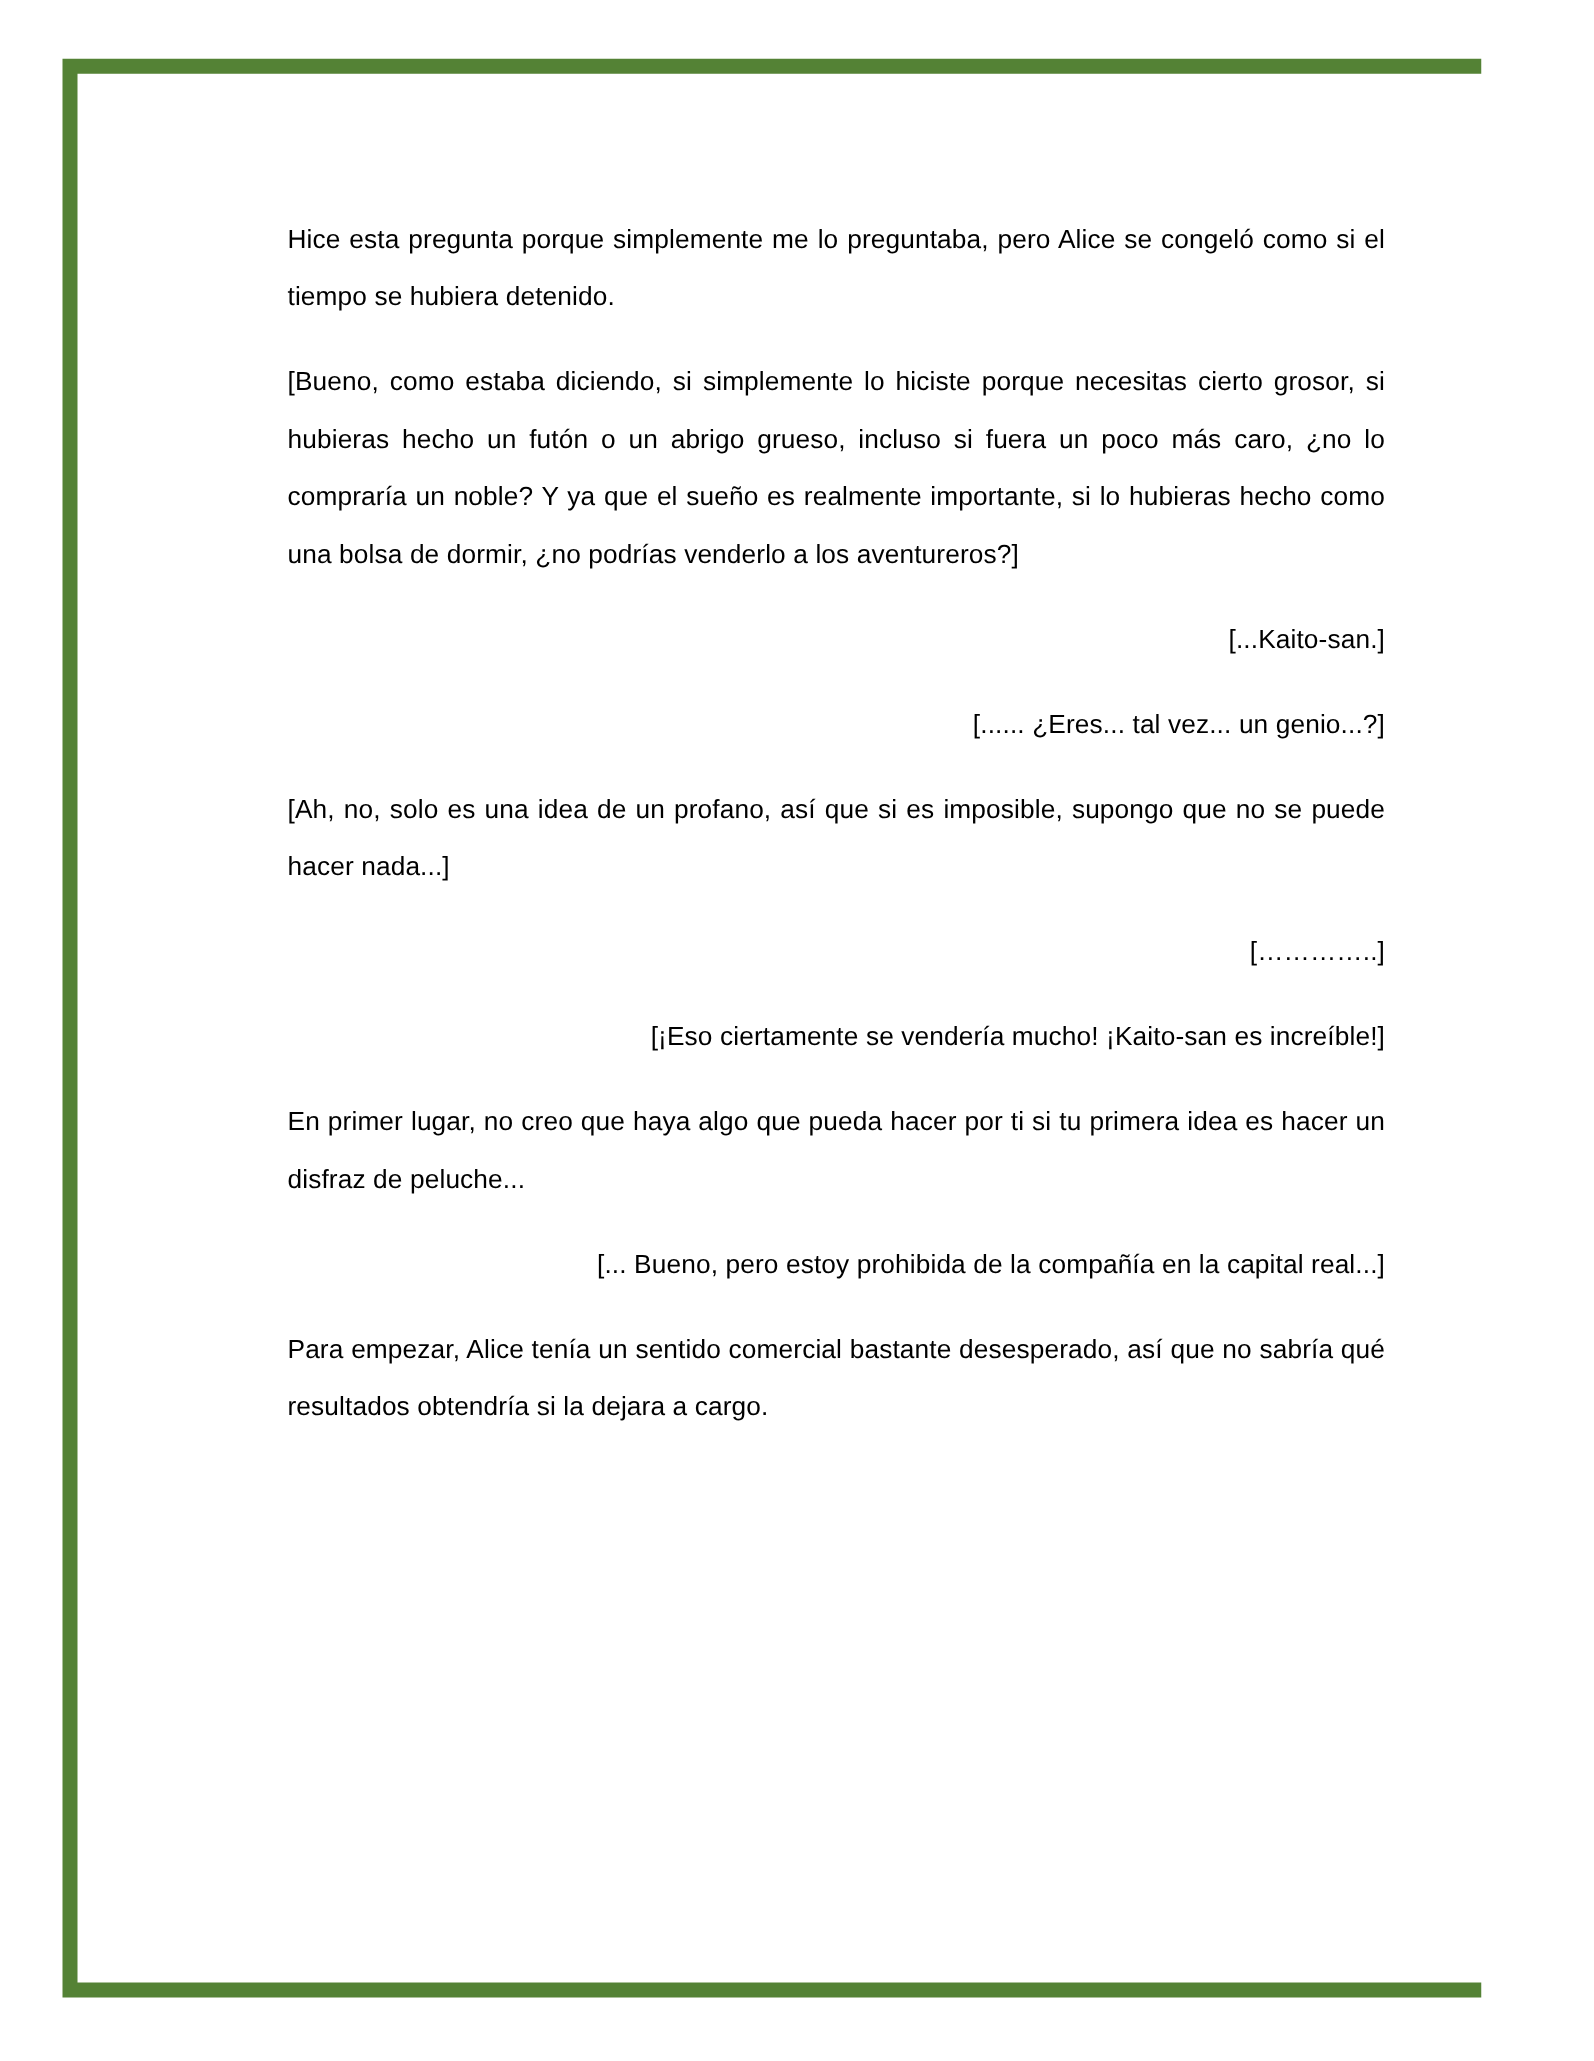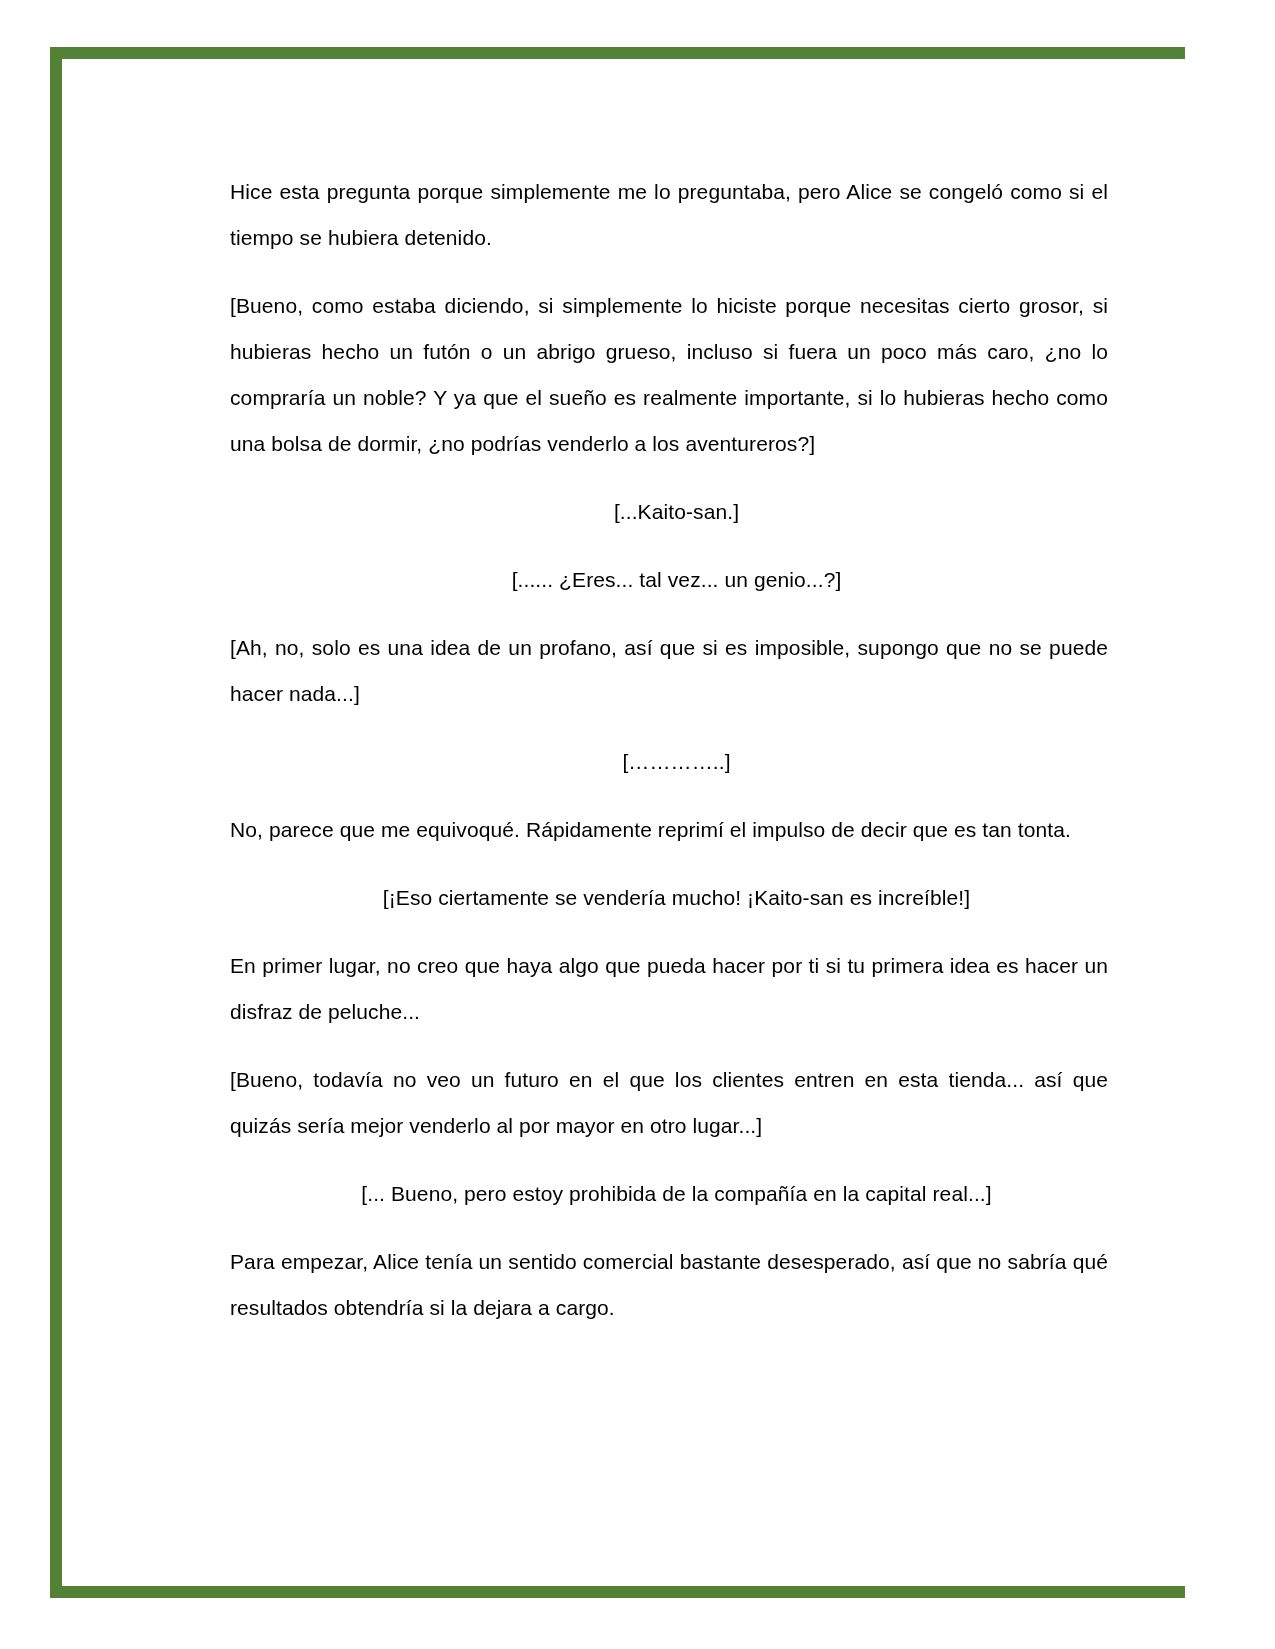--- a/index.html
+++ b/index.html
@@ -46,42 +46,40 @@
     color: #000000;
     text-align: justify;
     text-justify: inter-word;
     letter-spacing: 0.1px;
     word-spacing: 0px;
     -webkit-hyphens: none;
     hyphens: none;
   }
   
   p.para.single {
-    text-align: center;
+    text-align: right;
     margin-left: 15px;
   }
   p.para:last-child {
     margin-bottom: 0;
   }
 </style>
 </head>
 <body>
 
 <div class="page">
   <div class="page-frame">
     <div class="content">
 
       <p class="para">Hice esta pregunta porque simplemente me lo preguntaba, pero Alice se congeló como si el tiempo se hubiera detenido.</p>
       <p class="para">[Bueno, como estaba diciendo, si simplemente lo hiciste porque necesitas cierto grosor, si hubieras hecho un futón o un abrigo grueso, incluso si fuera un poco más caro, ¿no lo compraría un noble? Y ya que el sueño es realmente importante, si lo hubieras hecho como una bolsa de dormir, ¿no podrías venderlo a los aventureros?]</p>
       <p class="para single">[...Kaito-san.]</p>
       <p class="para single">[...... ¿Eres... tal vez... un genio...?]</p>
       <p class="para">[Ah, no, solo es una idea de un profano, así que si es imposible, supongo que no se puede hacer nada...]</p>
       <p class="para single">[…………..]</p>
-      <p class="para">No, parece que me equivoqué. Rápidamente reprimí el impulso de decir que es tan tonta.</p>
       <p class="para single">[¡Eso ciertamente se vendería mucho! ¡Kaito-san es increíble!]</p>
       <p class="para">En primer lugar, no creo que haya algo que pueda hacer por ti si tu primera idea es hacer un disfraz de peluche...</p>
-      <p class="para">[Bueno, todavía no veo un futuro en el que los clientes entren en esta tienda... así que quizás sería mejor venderlo al por mayor en otro lugar...]</p>
       <p class="para single">[... Bueno, pero estoy prohibida de la compañía en la capital real...]</p>
       <p class="para">Para empezar, Alice tenía un sentido comercial bastante desesperado, así que no sabría qué resultados obtendría si la dejara a cargo.</p>
 
     </div>
   </div>
 </div>
 
 </body></html>

